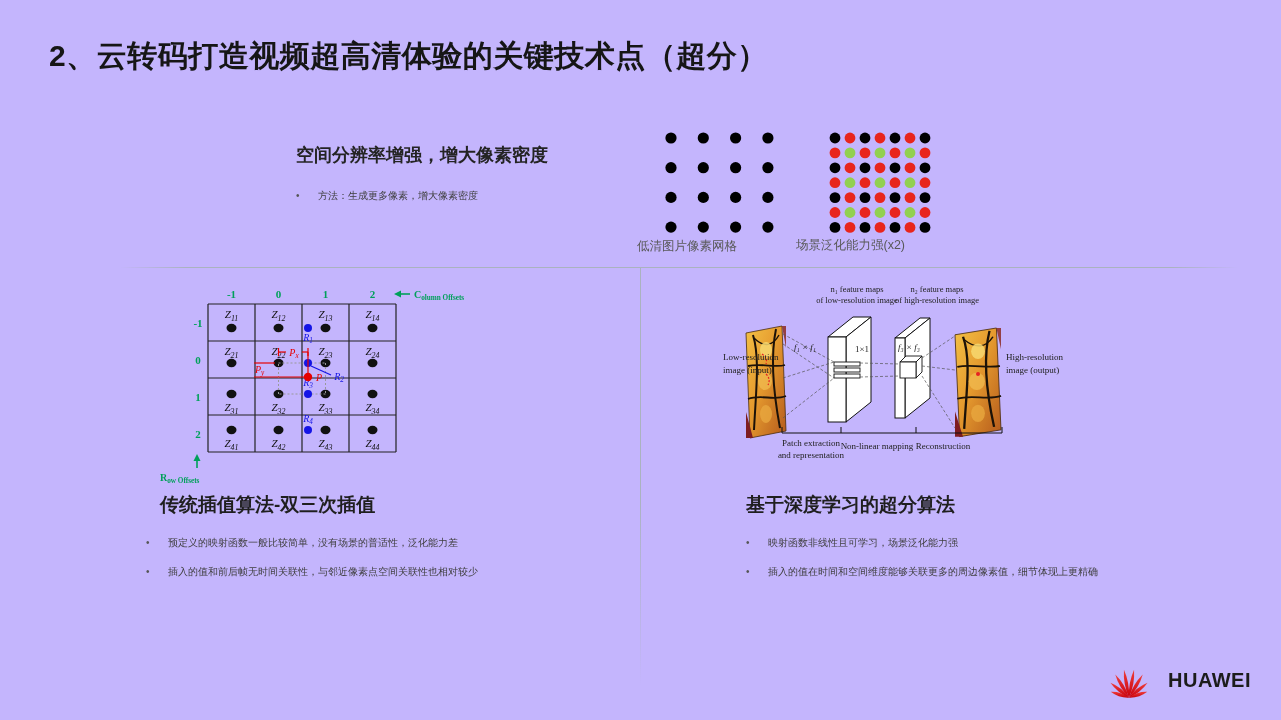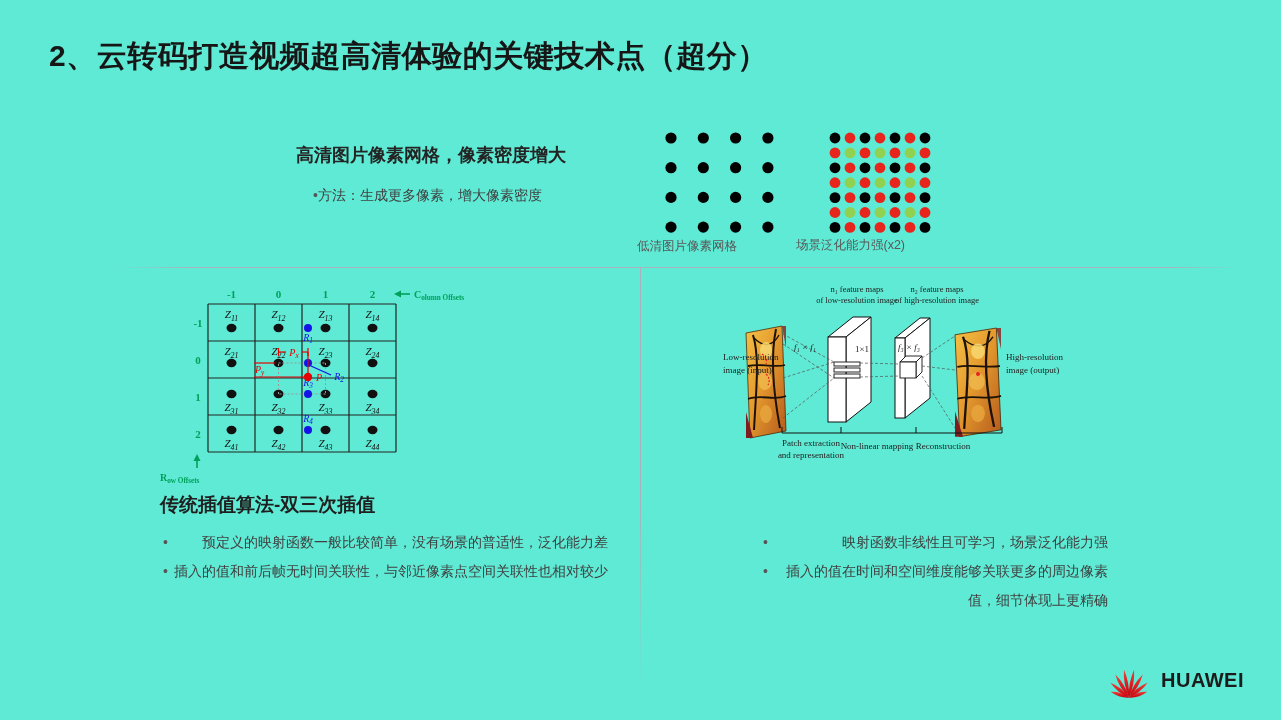--- a/index.html
+++ b/index.html
@@ -1,52 +1,52 @@
 <!DOCTYPE html>
 <html><head>
 <meta charset="utf-8">
 <style>
   html,body{margin:0;padding:0;background:#fff;}
-  .slide{position:relative;width:1281px;height:720px;background:#5eead4;overflow:hidden;
+  .slide{position:relative;width:1281px;height:720px;background:#c4b5fd;overflow:hidden;
          font-family:"Liberation Sans","DejaVu Sans",sans-serif;}
   .title{position:absolute;left:49px;top:36px;margin:0;font-size:30px;font-weight:800;
          color:#161616;letter-spacing:.5px;}
   
   .intro{position:absolute;left:296px;top:143px;width:370px;}
   .intro-heading{margin:0;font-size:18px;font-weight:800;color:#242424;}
   .bullets{margin-top:14px;}
-  .bullet-row{display:flex;font-size:14px;color:#3f3f3f;line-height:29px;text-align:right;}
+  .bullet-row{display:flex;font-size:10px;color:#3f3f3f;line-height:29px;}
   .bullet-row::before{content:"•";flex:none;width:22px;color:#555;}
   
   .grid-svg{position:absolute;}
   .caption{position:absolute;width:170px;text-align:left;font-size:12.5px;color:#595959;}
   
   .divider-h{position:absolute;left:120px;top:267px;width:1118px;height:1px;
     background:linear-gradient(90deg,rgba(174,182,194,0),#aab2bf 6%,#aab2bf 94%,rgba(174,182,194,0));}
   .divider-v{position:absolute;left:640px;top:268px;width:1px;height:418px;
     background:linear-gradient(180deg,#aab2bf,#aab2bf 55%,rgba(174,182,194,0));}
   
   .fig{position:absolute;}
   .fig text{font-family:"Liberation Serif","DejaVu Serif",serif;}
   
   .sec-heading{position:absolute;margin:0;font-size:19px;font-weight:800;color:#1f1f1f;}
   .sec-bullets{position:absolute;}
   
-  .logo{position:absolute;left:1106px;top:656px;height:48px;display:flex;align-items:center;gap:9px;}
+  .logo{position:absolute;left:1106px;top:656px;height:48px;display:flex;align-items:center;gap:16px;}
   .logo-text{font-size:20px;font-weight:800;letter-spacing:.5px;color:#1c1c1c;}
 </style>
 </head>
 <body>
 
 <div class="slide">
 
   <h1 class="title">2、云转码打造视频超高清体验的关键技术点（超分）</h1>
 
   <section class="intro">
-    <h2 class="intro-heading">高清图片像素网格，像素密度增大</h2>
+    <h2 class="intro-heading">空间分辨率增强，增大像素密度</h2>
     <div class="bullets">
       <div class="bullet-row">
           <span>方法：生成更多像素，增大像素密度</span>
         </div>
     </div>
   </section>
 
   <svg id="grid-low" class="grid-svg" style="left:663px;top:130px" width="112" height="104" viewBox="0 0 112 104">
       <circle cx="8" cy="8" r="5.6" fill="#000000"></circle>
       <circle cx="40.3" cy="8" r="5.6" fill="#000000"></circle>
@@ -299,20 +299,21 @@
   <h3 class="sec-heading" style="left:160px;top:492px">传统插值算法-双三次插值</h3>
   <div class="sec-bullets" style="left:146px;top:528px;width:470px">
     <div class="bullet-row">
         <span style="width:440px">预定义的映射函数一般比较简单，没有场景的普适性，泛化能力差</span>
       </div>
     <div class="bullet-row">
         <span style="width:440px">插入的值和前后帧无时间关联性，与邻近像素点空间关联性也相对较少</span>
       </div>
   </div>
 
+  <h3 class="sec-heading" style="left:746px;top:492px">基于深度学习的超分算法</h3>
   <div class="sec-bullets" style="left:746px;top:528px;width:370px">
     <div class="bullet-row">
         <span style="width:340px">映射函数非线性且可学习，场景泛化能力强</span>
       </div>
     <div class="bullet-row">
         <span style="width:340px">插入的值在时间和空间维度能够关联更多的周边像素值，细节体现上更精确</span>
       </div>
   </div>
 
   <div class="logo">

